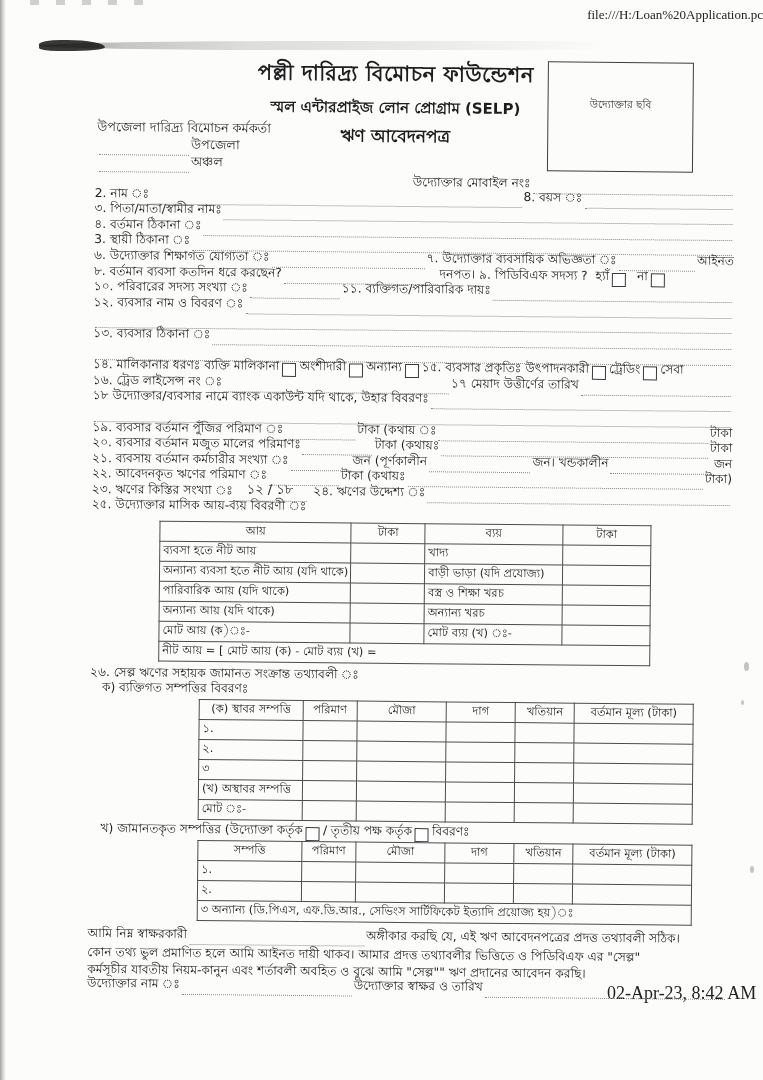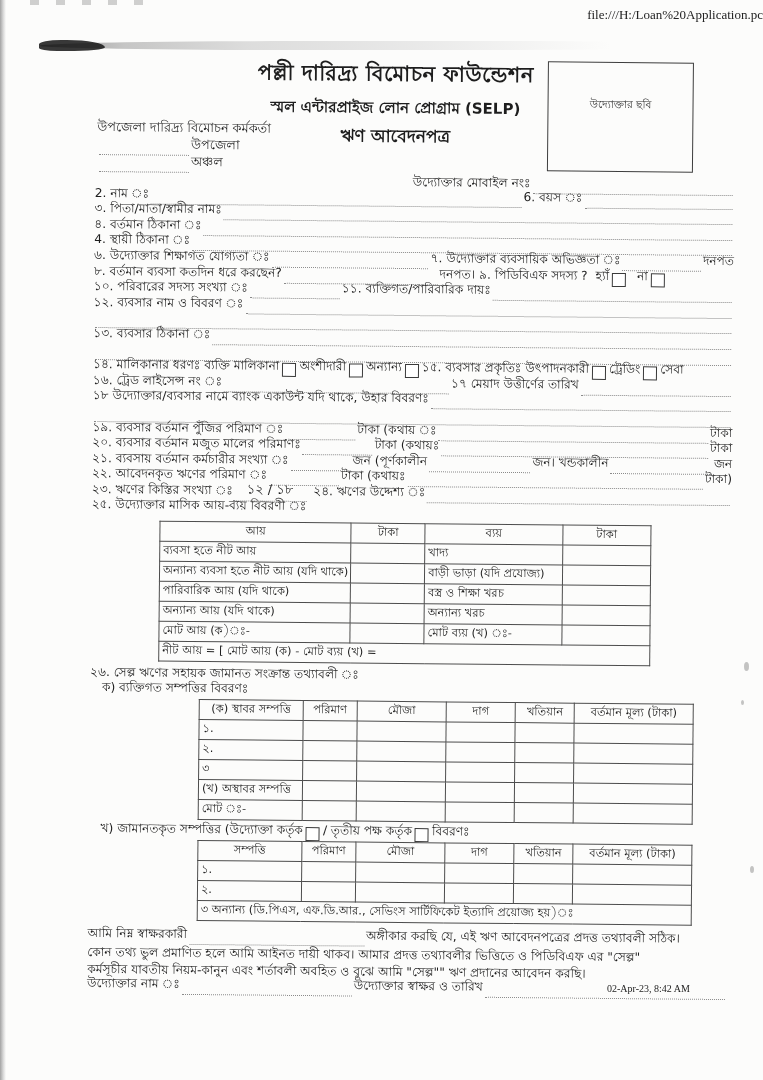--- a/index.html
+++ b/index.html
@@ -19,21 +19,21 @@
   .smudge-blob{position:absolute;left:39px;top:40px;width:66px;height:11px;background:#151515;opacity:.85;
     border-radius:55% 95% 95% 45%/65% 110% 55% 50%;}
   .speck{position:absolute;background:#9c9c9c;border-radius:50%;opacity:.6;}
   .speck.s1{left:744px;top:662px;width:5px;height:9px;}
   .speck.s2{left:750px;top:866px;width:4px;height:7px;}
   .speck.s3{left:741px;top:700px;width:3px;height:5px;}
   
   .filepath{position:absolute;top:7px;right:0px;font-family:"Liberation Serif",serif;
     font-size:13px;color:#222;}
   .timestamp{position:absolute;top:983px;left:607px;font-family:"Liberation Serif",serif;
-    font-size:10px;color:#222;}
+    font-size:18px;color:#222;}
   
   .page{position:absolute;left:96px;top:55px;width:640px;transform:rotate(.55deg);
     transform-origin:0 0;}
   .hdr{position:relative;height:133px;}
   .title-block{position:absolute;left:95px;top:0;width:410px;text-align:center;}
   .org{font-size:21px;font-weight:bold;letter-spacing:.5px;}
   .program{font-size:15px;font-weight:bold;margin-top:3px;}
   .form-title{font-size:17px;font-weight:bold;margin-top:2px;}
   .photo-box{position:absolute;left:452px;top:2px;width:146px;height:110px;
     border:1.4px solid #3e3e3e;text-align:center;font-size:10.5px;box-sizing:border-box;
@@ -104,41 +104,41 @@
     </div>
     <div class="mobile-row">
       <span class="lbl">উদ্যোক্তার মোবাইল নংঃ</span>
       <span class="dots"></span>
     </div>
   </div>
 
   <div class="row">
     <span class="lbl">2.   নাম ঃ</span>
     <span class="dots" style="flex:5"></span>
-    <span class="lbl">6. বয়স ঃ</span>
+    <span class="lbl">8. বয়স ঃ</span>
     <span class="dots" style="flex:2"></span>
   </div>
   <div class="row">
     <span class="lbl">৩.   পিতা/মাতা/স্বামীর নামঃ</span>
     <span class="dots"></span>
   </div>
   <div class="row">
     <span class="lbl">৪.   বর্তমান ঠিকানা ঃ</span>
     <span class="dots"></span>
   </div>
   <div class="row">
-    <span class="lbl">4.   স্থায়ী ঠিকানা ঃ</span>
+    <span class="lbl">3.   স্থায়ী ঠিকানা ঃ</span>
     <span class="dots"></span>
   </div>
   <div class="row">
     <span class="lbl">৬.   উদ্যোক্তার শিক্ষাগত যোগ্যতা ঃ</span>
     <span class="dots" style="flex:2"></span>
     <span class="lbl">৭. উদ্যোক্তার ব্যবসায়িক অভিজ্ঞতা ঃ</span>
     <span class="dots" style="flex:1"></span>
-    <span class="lbl">দনপত</span>
+    <span class="lbl">আইনত</span>
   </div>
   <div class="row">
     <span class="lbl">৮.   বর্তমান ব্যবসা কতদিন ধরে করছেন?</span>
     <span class="dots" style="flex:2"></span>
     <span class="lbl">দনপত।</span>
     <span class="lbl" style="margin-left:4px">৯. পিডিবিএফ সদস্য ?</span>
     <span class="lbl" style="margin-left:8px">হ্যাঁ</span>
     <span class="cb"></span>
     <span class="lbl" style="margin-left:8px">না</span>
     <span class="cb"></span>

